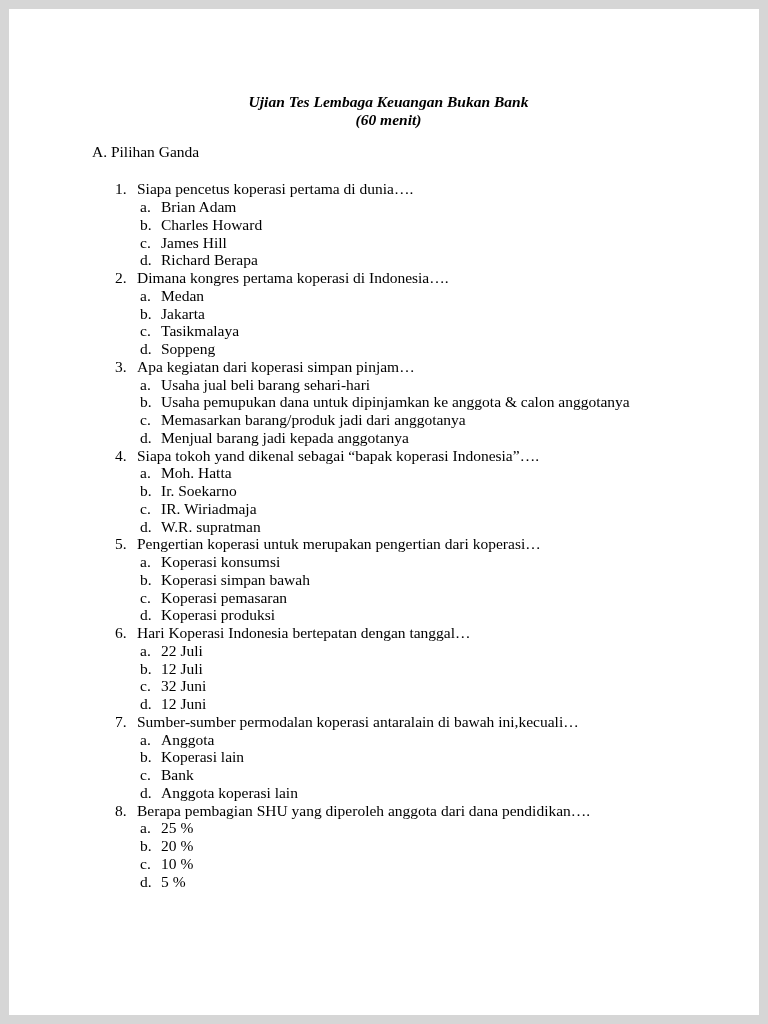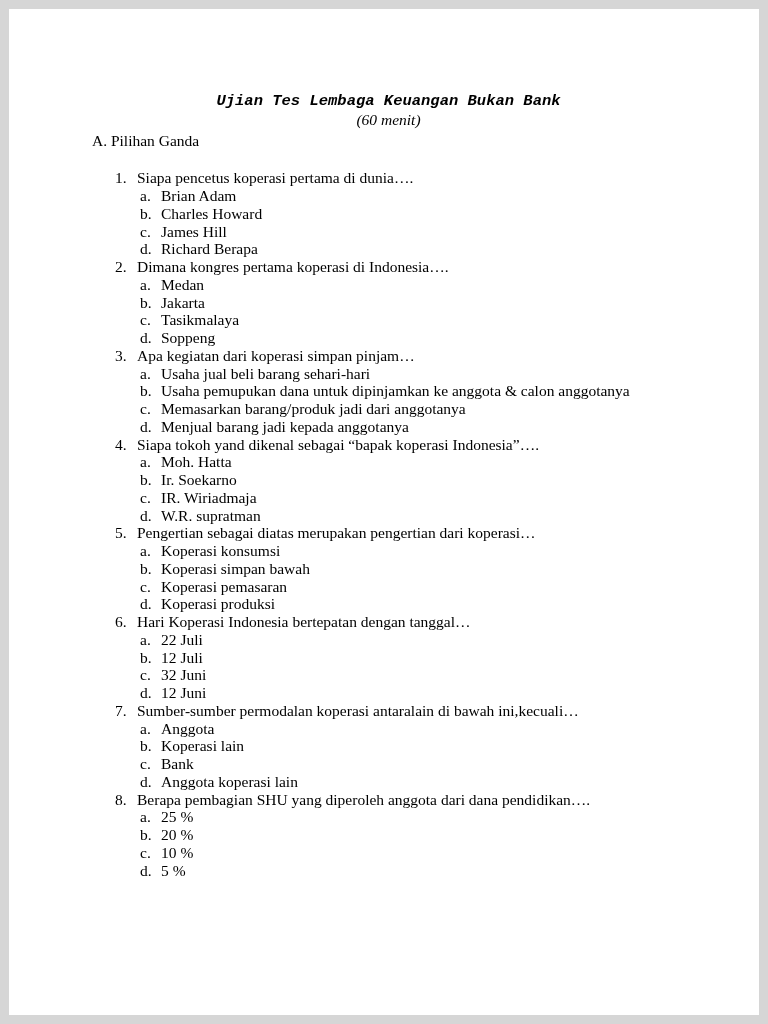--- a/index.html
+++ b/index.html
@@ -20,29 +20,28 @@
     background: #ffffff;
     padding: 84px 74px 0 83px;
     overflow: hidden;
     font-size: 15.5px;
     line-height: 17.75px;
   }
   .doc-title {
     text-align: center;
     font-weight: bold;
     font-style: italic;
-    font-family: Liberation Mono, monospace;
   }
   .doc-subtitle {
     text-align: center;
-    font-weight: normal;
+    font-weight: bold;
     font-style: italic;
   }
   .section-label {
-    margin-top: 3px;
+    margin-top: 14px;
   }
   .questions {
     margin-top: 20px;
     margin-left: 23px;
   }
   .q-row { display: flex; }
   .q-num {
     flex: none;
     width: 22px;
   }
@@ -182,21 +181,21 @@
     <span class="opt-letter">d.</span>
     <span class="opt-text">W.R. supratman</span>
   </div>
 </div>
   </div>
 
   <div class="question">
     <div class="q-row">
       <span class="q-num">5.</span>
       <div class="q-text">
-              <div class="q-line"><span>Pengertian sebagai diatas merupakan pengertian dari koperasi…</span></div>
+              <div class="q-line"><span>Pengertian koperasi untuk merupakan pengertian dari koperasi…</span></div>
             </div>
     </div>
     <div class="options">
   <div class="option">
     <span class="opt-letter">a.</span>
     <span class="opt-text">Koperasi konsumsi</span>
   </div>
 
   <div class="option">
     <span class="opt-letter">b.</span>

